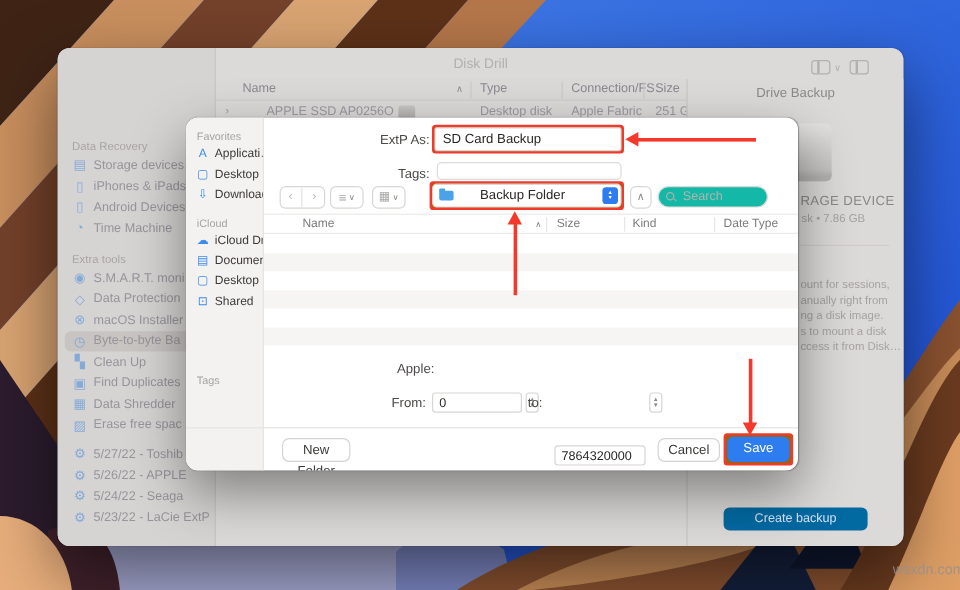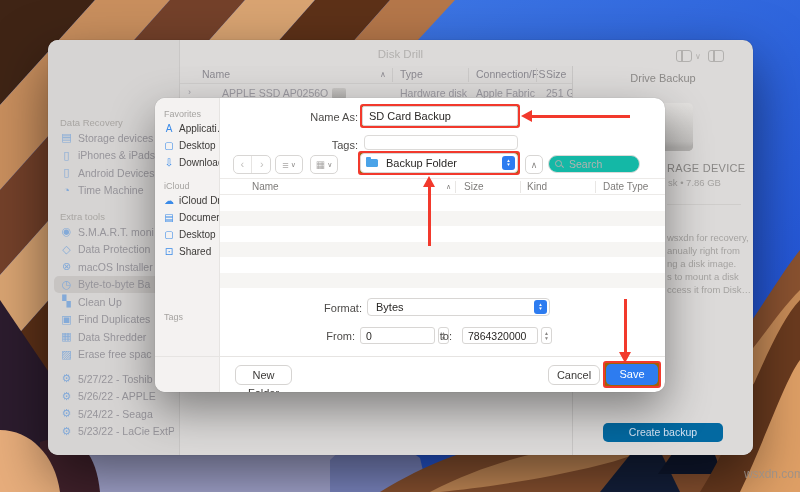--- a/index.html
+++ b/index.html
@@ -91,21 +91,21 @@
 
   .tb-btn{position:absolute;top:57px;height:19px;border:1px solid #d8d6d4;border-radius:5px;
           background:#fff;display:flex;align-items:center;justify-content:center;
           color:#a9a7a5;font-size:11px;gap:2px;}
   #nav-seg{left:78px;width:38px;padding:0;}
   #nav-seg .cell{flex:1;text-align:center;font-size:11px;color:#c2c0be;line-height:17px;}
   #nav-seg .cell:first-child{border-right:1px solid #e6e4e2;}
   .mini-chev{font-size:7px;color:#8a8886;}
   #folder-wrap{position:absolute;left:203px;top:53px;width:162px;height:24px;display:flex;}
   #folder-dd{flex:1;display:flex;align-items:center;border:1px solid #d8d6d4;border-radius:4px;
-             background:#fff;padding:0 2px 0 5px;gap:8px;}
+             background:#fff;padding:0 2px 0 5px;gap:22px;}
   .folder-ic{position:relative;width:12px;height:8px;background:#4aa3e8;border-radius:1.5px;}
   .folder-ic::before{content:"";position:absolute;left:0;top:-2px;width:5px;height:3px;
                      background:#4aa3e8;border-radius:1px 1px 0 0;}
   #folder-dd .txt{flex:1;font-size:11px;color:#2a2826;}
   .blue-step{width:13px;height:14px;border-radius:3px;background:#2d7cf0;color:#fff;
              display:flex;flex-direction:column;align-items:center;justify-content:center;line-height:4px;}
   .blue-step span{font-size:4.5px;display:block;}
   #chev-btn{left:370px;width:18px;font-size:9px;color:#8a8886;}
   #search-box{position:absolute;left:393px;top:57px;width:92px;height:18px;border:1px solid #dcdad8;
               border-radius:9px;display:flex;align-items:center;padding:0 6px;gap:4px;background:#14b8a6;}
@@ -288,33 +288,33 @@
       <span style="left:366px;">Size</span>
     </div>
     <div class="col-div" style="left:344px;"></div>
     <div class="col-div" style="left:420px;"></div>
     <div class="col-div" style="left:488px;"></div>
 
     <div id="tbl-row">
       <span id="row-disc" style="left:8px;">›</span>
       <div id="row-drive"></div>
       <span style="left:42px;">APPLE SSD AP0256O</span>
-      <span style="left:220px;">Hardware disk</span>
+      <span style="left:220px;">Desktop disk</span>
       <span style="left:296px;">Apple Fabric</span>
       <span style="left:366px;">251 GB</span>
     </div>
 
     <div id="panel">
       <div id="panel-title">Drive Backup</div>
       <div id="drive-img"></div>
       <div id="dev-name">RAGE DEVICE</div>
       <div id="dev-meta">sk • 7.86 GB</div>
       <div id="panel-sep"></div>
       <div id="panel-desc">
-        <div>wsxdn for recovery,</div>
+        <div>ount for sessions,</div>
         <div>anually right from</div>
         <div>ng a disk image.</div>
         <div>s to mount a disk</div>
         <div>ccess it from Disk…</div>
       </div>
       <div id="create-btn">Create backup</div>
     </div>
   </div>
 
   <div id="dlg">
@@ -352,21 +352,21 @@
         <div class="ds-item">
           <span class="ic">⊡</span>
           <span>Shared</span>
           </div>
       </div>
       <div class="ds-t">
         <div class="ds-sec">Tags</div>
       </div>
     </div>
 
-    <div class="dlg-label" style="left:100px;top:13px;width:103px;">Name As:</div>
+    <div class="dlg-label" style="left:100px;top:13px;width:103px;">ExtP As:</div>
     <div id="saveas-wrap" class="redbox">
       <input id="saveas-input" value="SD Card Backup" style="">
     </div>
     <div class="dlg-label" style="left:120px;top:41px;width:83px;">Tags:</div>
     <input id="tags-input" value="" style="">
 
     <div id="nav-seg" class="tb-btn">
       <span class="cell">‹</span>
       <span class="cell">›</span>
     </div>
@@ -407,36 +407,29 @@
       </div>
       <div class="stripe" style="top:17px;"></div>
       <div class="stripe odd" style="top:32.5px;"></div>
       <div class="stripe" style="top:48px;"></div>
       <div class="stripe odd" style="top:63.5px;"></div>
       <div class="stripe" style="top:79px;"></div>
       <div class="stripe odd" style="top:94.5px;"></div>
       <div class="stripe" style="top:110px;"></div>
     </div>
 
-    <div class="dlg-label" style="left:120px;top:204px;width:87px;">Format:</div>
-    <div id="format-dd">
-      <span class="txt">Bytes</span>
-      <span class="blue-step">
-          <span>▲</span>
-          <span>▼</span>
-        </span>
-    </div>
+    <div class="dlg-label" style="left:120px;top:204px;width:87px;">Apple:</div>
     <div class="dlg-label" style="left:130px;top:232px;width:70px;">From:</div>
     <input class="num-input" style="left: 205px; width: 75px;" value="0">
     <div class="gray-step" style="left:283px;">
         <span>▲</span>
         <span>▼</span>
       </div>
     <div class="dlg-label" style="left:277px;top:232px;width:20px;">to:</div>
-    <input class="num-input" style="left: 307px; width: 76px;" value="7864320000">
+    <input class="num-input" style="left: 307px; width: 76px; margin-top: 44px;" value="7864320000">
     <div class="gray-step" style="left:386px;">
         <span>▲</span>
         <span>▼</span>
       </div>
 
     <div id="dlg-div"></div>
 
     <div class="dlg-btn" style="left:80px;width:57px;">New Folder</div>
     <div class="dlg-btn" style="left:393px;width:52px;">Cancel</div>
     <div id="save-wrap" class="redbox">

